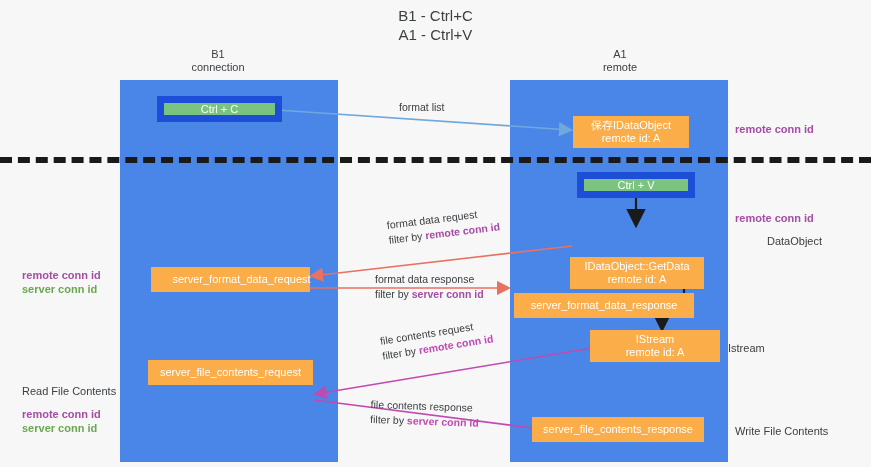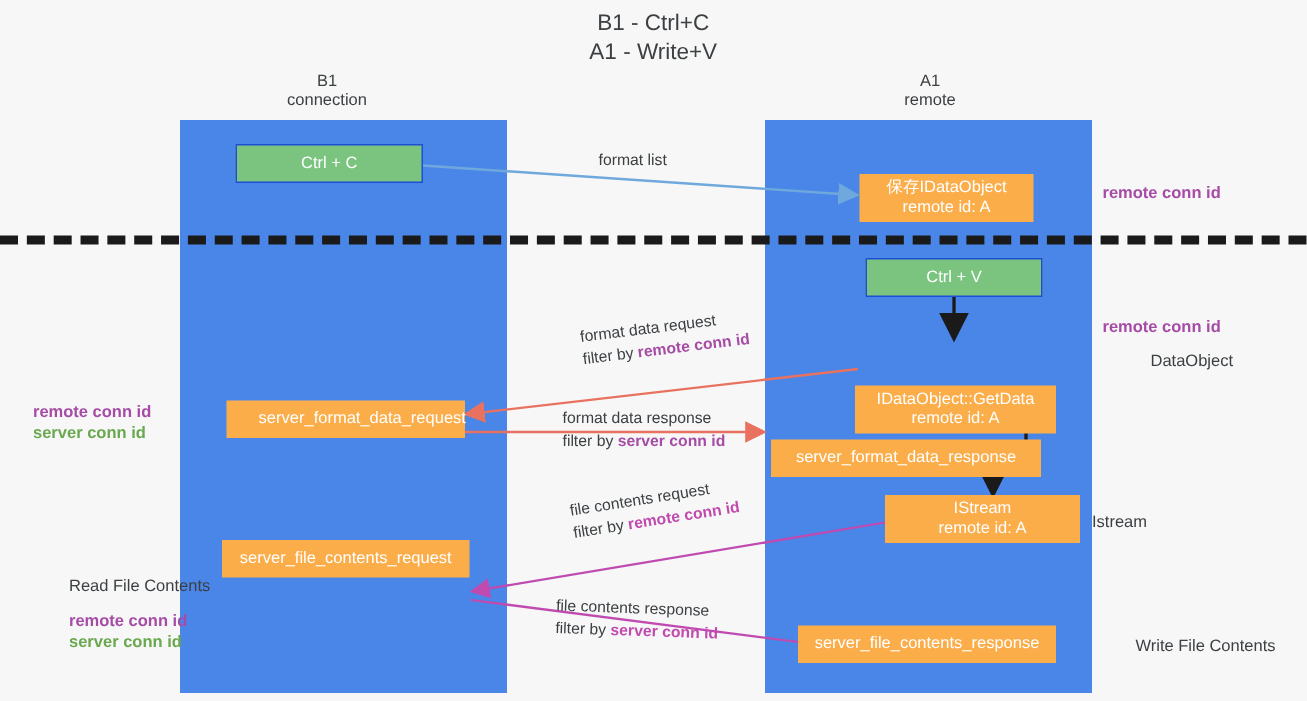--- a/index.html
+++ b/index.html
@@ -33,21 +33,21 @@
     left:0;top:157px;width:871px;height:0;
     border-top:6px dashed #1a1a1a;
   }
 
   
   .box{
     box-sizing:border-box;
     display:flex;flex-direction:column;align-items:center;justify-content:center;
     color:#ffffff;font-size:11px;line-height:13px;text-align:center;
   }
-  .box.green{background:#7ac47f;border:1px solid #1d4ed8;}
+  .box.green{background:#7ac47f;border:7px solid #1d4ed8;}
   .box.orange{background:#fbad4a;}
   .box .ln{display:block;white-space:nowrap;}
 
   
   .ann{font-size:11px;line-height:14px;white-space:nowrap;}
   .ann .purple{color:#a64ca6;font-weight:bold;display:block;}
   .ann .green{color:#6aa84f;font-weight:bold;display:block;}
   .ann .black{color:#3c4043;display:block;font-weight:normal;}
 
   
@@ -58,21 +58,21 @@
 
   svg.overlay{position:absolute;left:0;top:0;width:871px;height:467px;pointer-events:none;}
 </style>
 </head>
 <body>
 
 <div id="stage">
 
   <div class="abs title">
     <div>B1 - Ctrl+C</div>
-    <div>A1 - Write+V</div>
+    <div>A1 - Ctrl+V</div>
   </div>
 
   <div class="abs lane-head" style="left:138px;top:48px;width:160px;">
     <span class="l1">B1</span>
     <span class="l2">connection</span>
   </div>
   <div class="abs lane-head" style="left:540px;top:48px;width:160px;">
     <span class="l1">A1</span>
     <span class="l2">remote</span>
   </div>
@@ -182,28 +182,28 @@
 
   <div class="abs ann" style="left:735px;top:211px;">
     <span class="purple">remote conn id</span>
     <span class="black" style="margin-top:9px;padding-left:32px;">DataObject</span>
   </div>
 
   <div class="abs ann" style="left:728px;top:341px;">
     <span class="black">Istream</span>
   </div>
 
-  <div class="abs ann" style="left:757px;top:424px;">
+  <div class="abs ann" style="left:735px;top:424px;">
     <span class="black">Write File Contents</span>
   </div>
 
   <div class="abs ann" style="left:22px;top:268px;">
     <span class="purple">remote conn id</span>
     <span class="green">server conn id</span>
   </div>
 
-  <div class="abs ann" style="left:22px;top:384px;margin-left:24px;">
+  <div class="abs ann" style="left:22px;top:384px;">
     <span class="black">Read File Contents</span>
     <span class="purple" style="margin-top:9px;">remote conn id</span>
     <span class="green">server conn id</span>
   </div>
 
 </div>
 
 </body></html>

